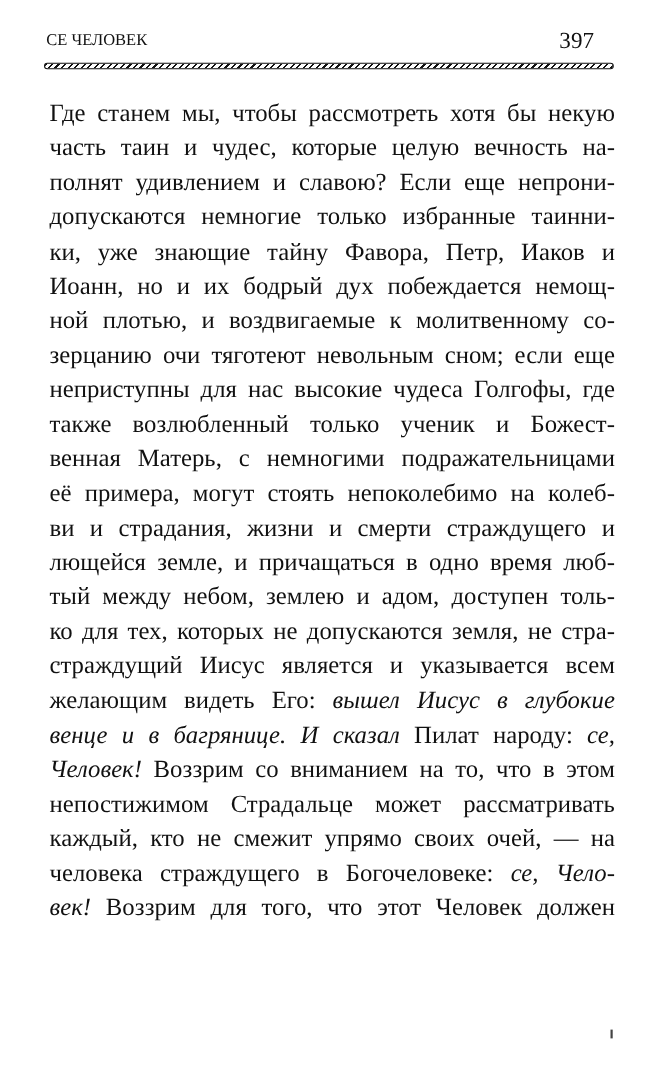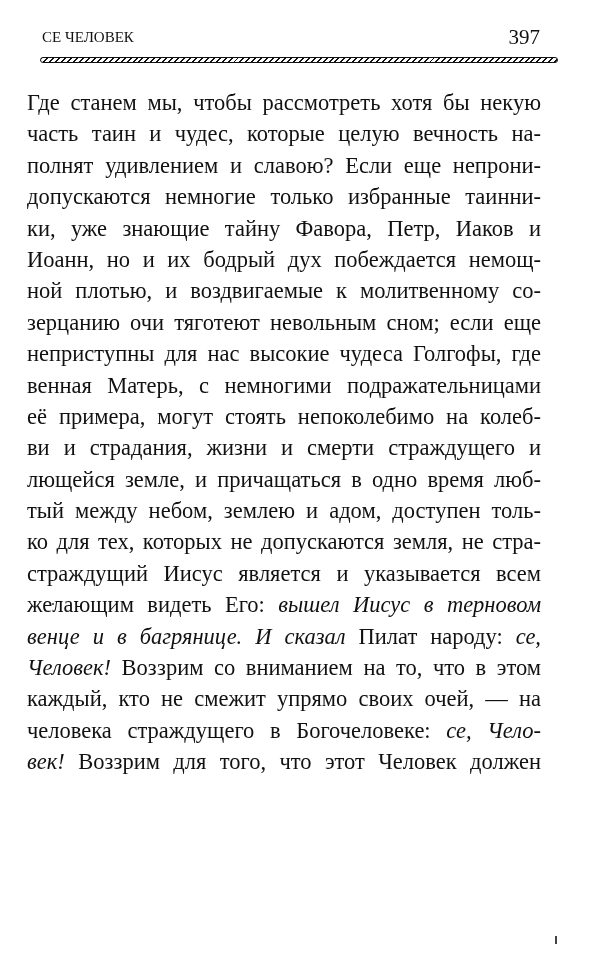--- a/index.html
+++ b/index.html
@@ -44,21 +44,21 @@
       width: 518px;
       height: 6px;
       border-radius: 3px;
       border: 1px solid #111;
       box-sizing: border-box;
       background:
         repeating-linear-gradient(135deg, #111 0px, #111 1.4px, #fff 1.4px, #fff 4.2px);
     }
     .body-text {
       position: absolute;
-      left: 27px;
+      left: 45px;
       top: 87px;
       width: 514px;
       font-size: 22.5px;
       line-height: 31.4px;
     }
     .line {
       display: block;
       white-space: nowrap;
       text-align: justify;
       text-align-last: justify;
@@ -100,29 +100,31 @@
 <div class="body-text" id="body-text">
     <span class="line"><span>Где станем мы, чтобы рассмотреть хотя бы некую</span></span>
     <span class="line"><span>часть таин и чудес, которые целую вечность на-</span></span>
     <span class="line"><span>полнят удивлением и славою? Если еще непрони-</span></span>
     <span class="line"><span>допускаются немногие только избранные таинни-</span></span>
     <span class="line"><span>ки, уже знающие тайну Фавора, Петр, Иаков и</span></span>
     <span class="line"><span>Иоанн, но и их бодрый дух побеждается немощ-</span></span>
     <span class="line"><span>ной плотью, и воздвигаемые к молитвенному со-</span></span>
     <span class="line"><span>зерцанию очи тяготеют невольным сном; если еще</span></span>
     <span class="line"><span>неприступны для нас высокие чудеса Голгофы, где</span></span>
+    <span class="line"><span>также возлюбленный только ученик и Божест-</span></span>
     <span class="line"><span>венная Матерь, с немногими подражательницами</span></span>
     <span class="line"><span>её примера, могут стоять непоколебимо на колеб-</span></span>
     <span class="line"><span>ви и страдания, жизни и смерти страждущего и</span></span>
     <span class="line"><span>лющейся земле, и причащаться в одно время люб-</span></span>
     <span class="line"><span>тый между небом, землею и адом, доступен толь-</span></span>
     <span class="line"><span>ко для тех, которых не допускаются земля, не стра-</span></span>
     <span class="line"><span>страждущий Иисус является и указывается всем</span></span>
-    <span class="line"><span>желающим видеть Его: </span><span class="it">вышел Иисус в терновом</span></span>
+    <span class="line"><span>желающим видеть Его: </span><span class="it">вышел Иисус в глубокие</span></span>
     <span class="line"><span class="it">венце и в багрянице. И сказал </span><span>Пилат народу: </span><span class="it">се,</span></span>
     <span class="line"><span class="it">Человек! </span><span>Воззрим со вниманием на то, что в этом</span></span>
+    <span class="line"><span>непостижимом Страдальце может рассматривать</span></span>
     <span class="line"><span>каждый, кто не смежит упрямо своих очей, — на</span></span>
     <span class="line"><span>человека страждущего в Богочеловеке: </span><span class="it">се, Чело-</span></span>
     <span class="line last"><span class="it">век! </span><span>Воззрим для того, что этот Человек должен</span></span>
   </div>
 
 <div class="speck"></div>
 <div class="edge-mark"></div>
 
 </body></html>

